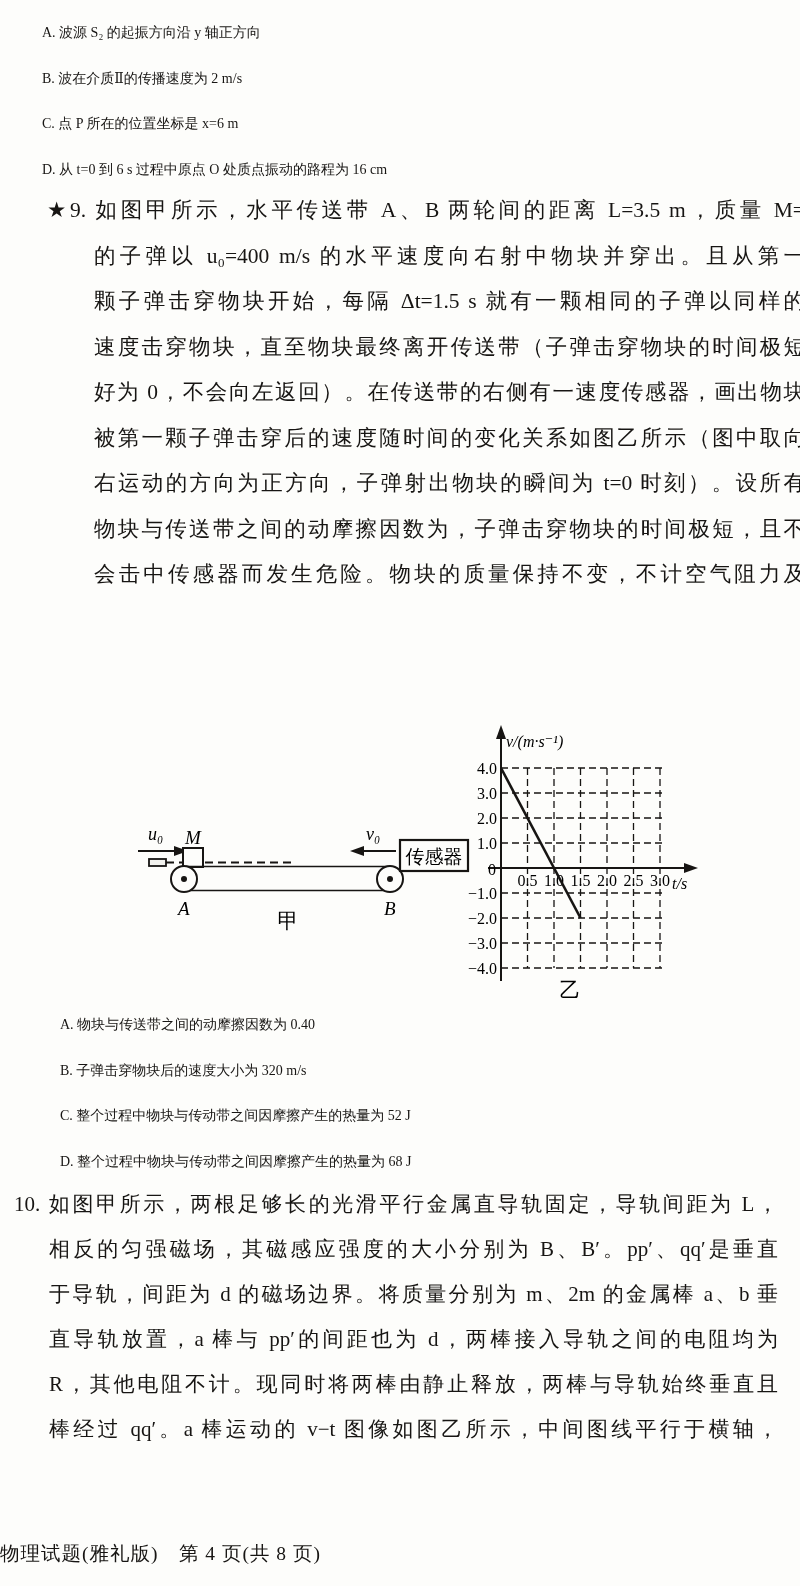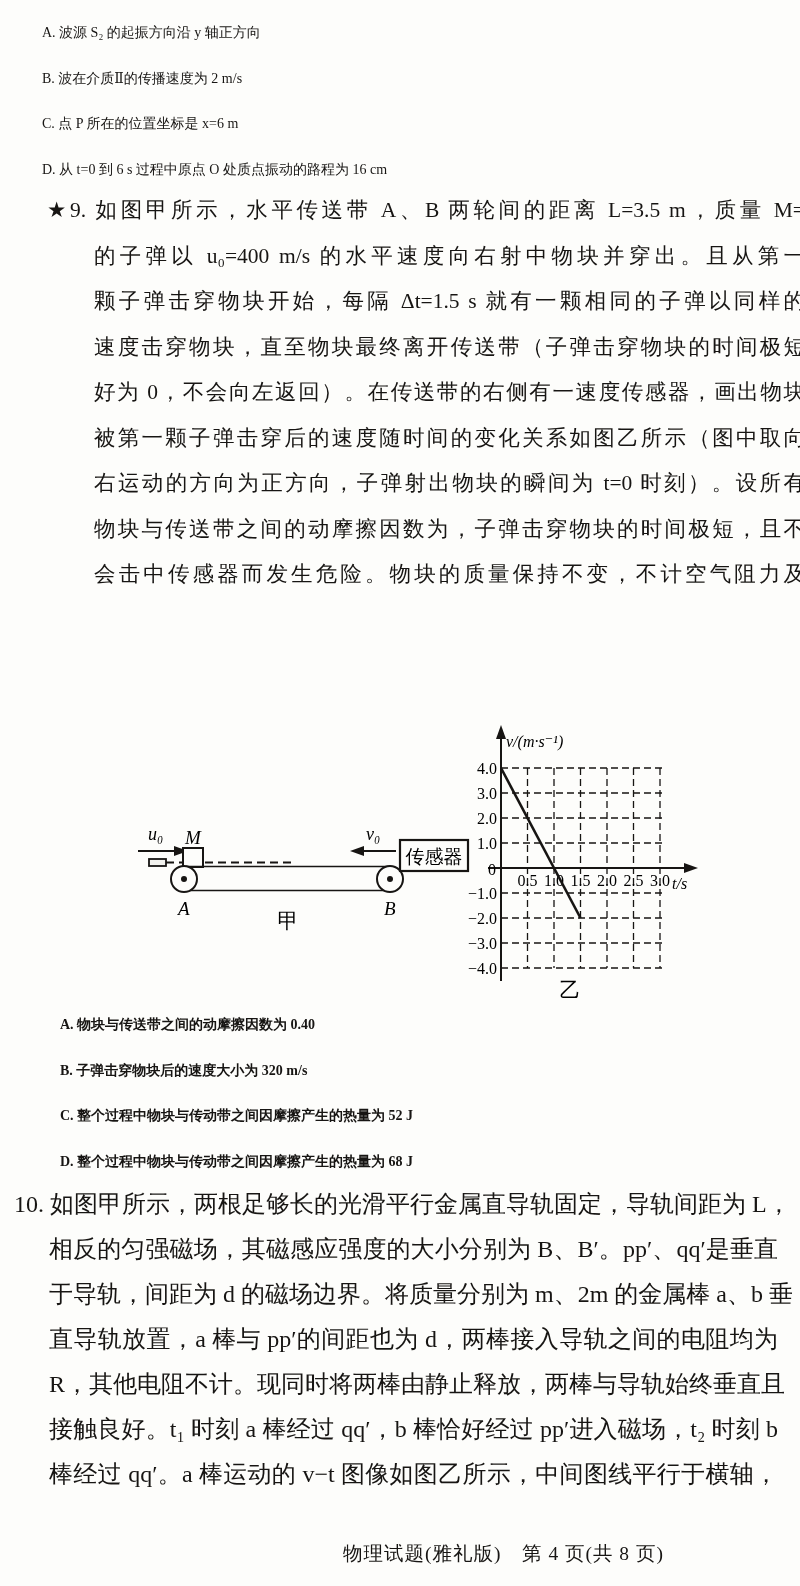--- a/index.html
+++ b/index.html
@@ -31,36 +31,36 @@
 
   
   .figures{position:absolute;left:0;top:723px;width:800px;height:278px;}
   .fig-jia{position:absolute;left:128px;top:95px;}
   .fig-yi{position:absolute;left:458px;top:0;}
   svg text{font-family:"Liberation Serif","DejaVu Serif",serif;}
   .svg-var{font-style:italic;}
   .svg-cn{font-style:normal;}
 
   
-  .q9-opts{position:absolute;left:60px;top:1002px;right:24px;font-weight:bold;}
+  .q9-opts{position:absolute;left:60px;top:1002px;right:24px;}
 
   
   .q10-para{position:absolute;left:14px;top:1182px;width:764px;}
   .q10-para .pline{
-    font-size:24px;line-height:45px;
+    font-size:21px;line-height:45px;
     padding-left:35px;
     text-align:justify;text-align-last:justify;
     white-space:nowrap;
   }
   .q10-para .pline.first{padding-left:0;}
 
   
   .footer{
     position:absolute;left:0;top:1538px;width:664px;
-    text-align:right;font-size:19.5px;line-height:32px;
+    text-align:left;font-size:19.5px;line-height:32px;
     letter-spacing:1px;
   }
 </style>
 </head>
 <body>
 
 <div class="page">
 
   <div class="q8-opts">
     <div class="tline">A. 波源 S₂ 的起振方向沿 y 轴正方向</div>
@@ -198,19 +198,18 @@
     <div class="tline">C. 整个过程中物块与传动带之间因摩擦产生的热量为 52 J</div>
     <div class="tline">D. 整个过程中物块与传动带之间因摩擦产生的热量为 68 J</div>
   </div>
 
   <div class="q10-para">
     <div class="pline first"><span class="q-marker">10.</span><span>如图甲所示，两根足够长的光滑平行金属直导轨固定，导轨间距为 L，</span></div>
     <div class="pline">相反的匀强磁场，其磁感应强度的大小分别为 B、B′。pp′、qq′是垂直</div>
     <div class="pline">于导轨，间距为 d 的磁场边界。将质量分别为 m、2m 的金属棒 a、b 垂</div>
     <div class="pline">直导轨放置，a 棒与 pp′的间距也为 d，两棒接入导轨之间的电阻均为</div>
     <div class="pline">R，其他电阻不计。现同时将两棒由静止释放，两棒与导轨始终垂直且</div>
-    <div class="pline">接触良好。t₁ 时刻 a 棒经过 qq′，b 棒恰好经过 pp′进入磁场，t₂ 时刻 b</div>
     <div class="pline">棒经过 qq′。a 棒运动的 v−t 图像如图乙所示，中间图线平行于横轴，</div>
   </div>
 
   <div class="footer">物理试题(雅礼版)　第 4 页(共 8 页)</div>
 
 </div>
 
 </body></html>

